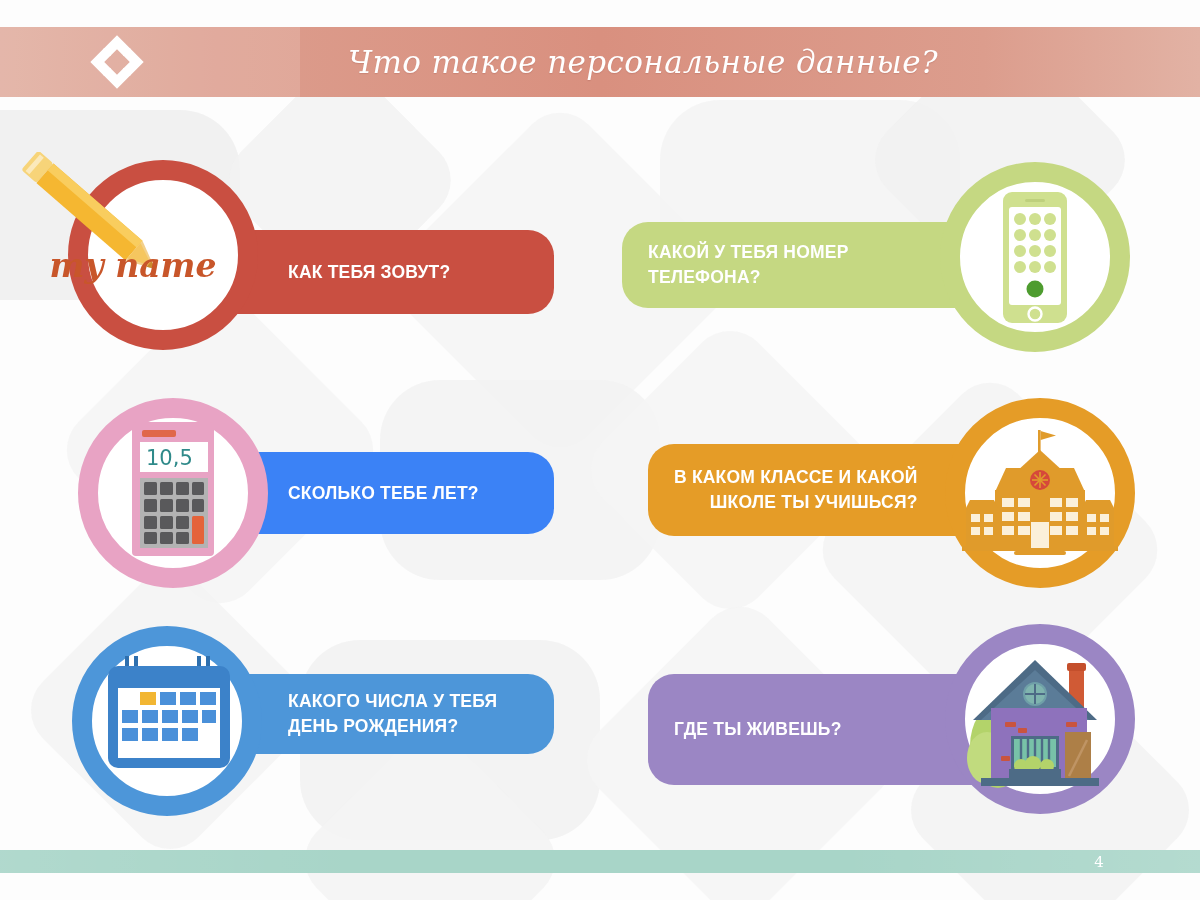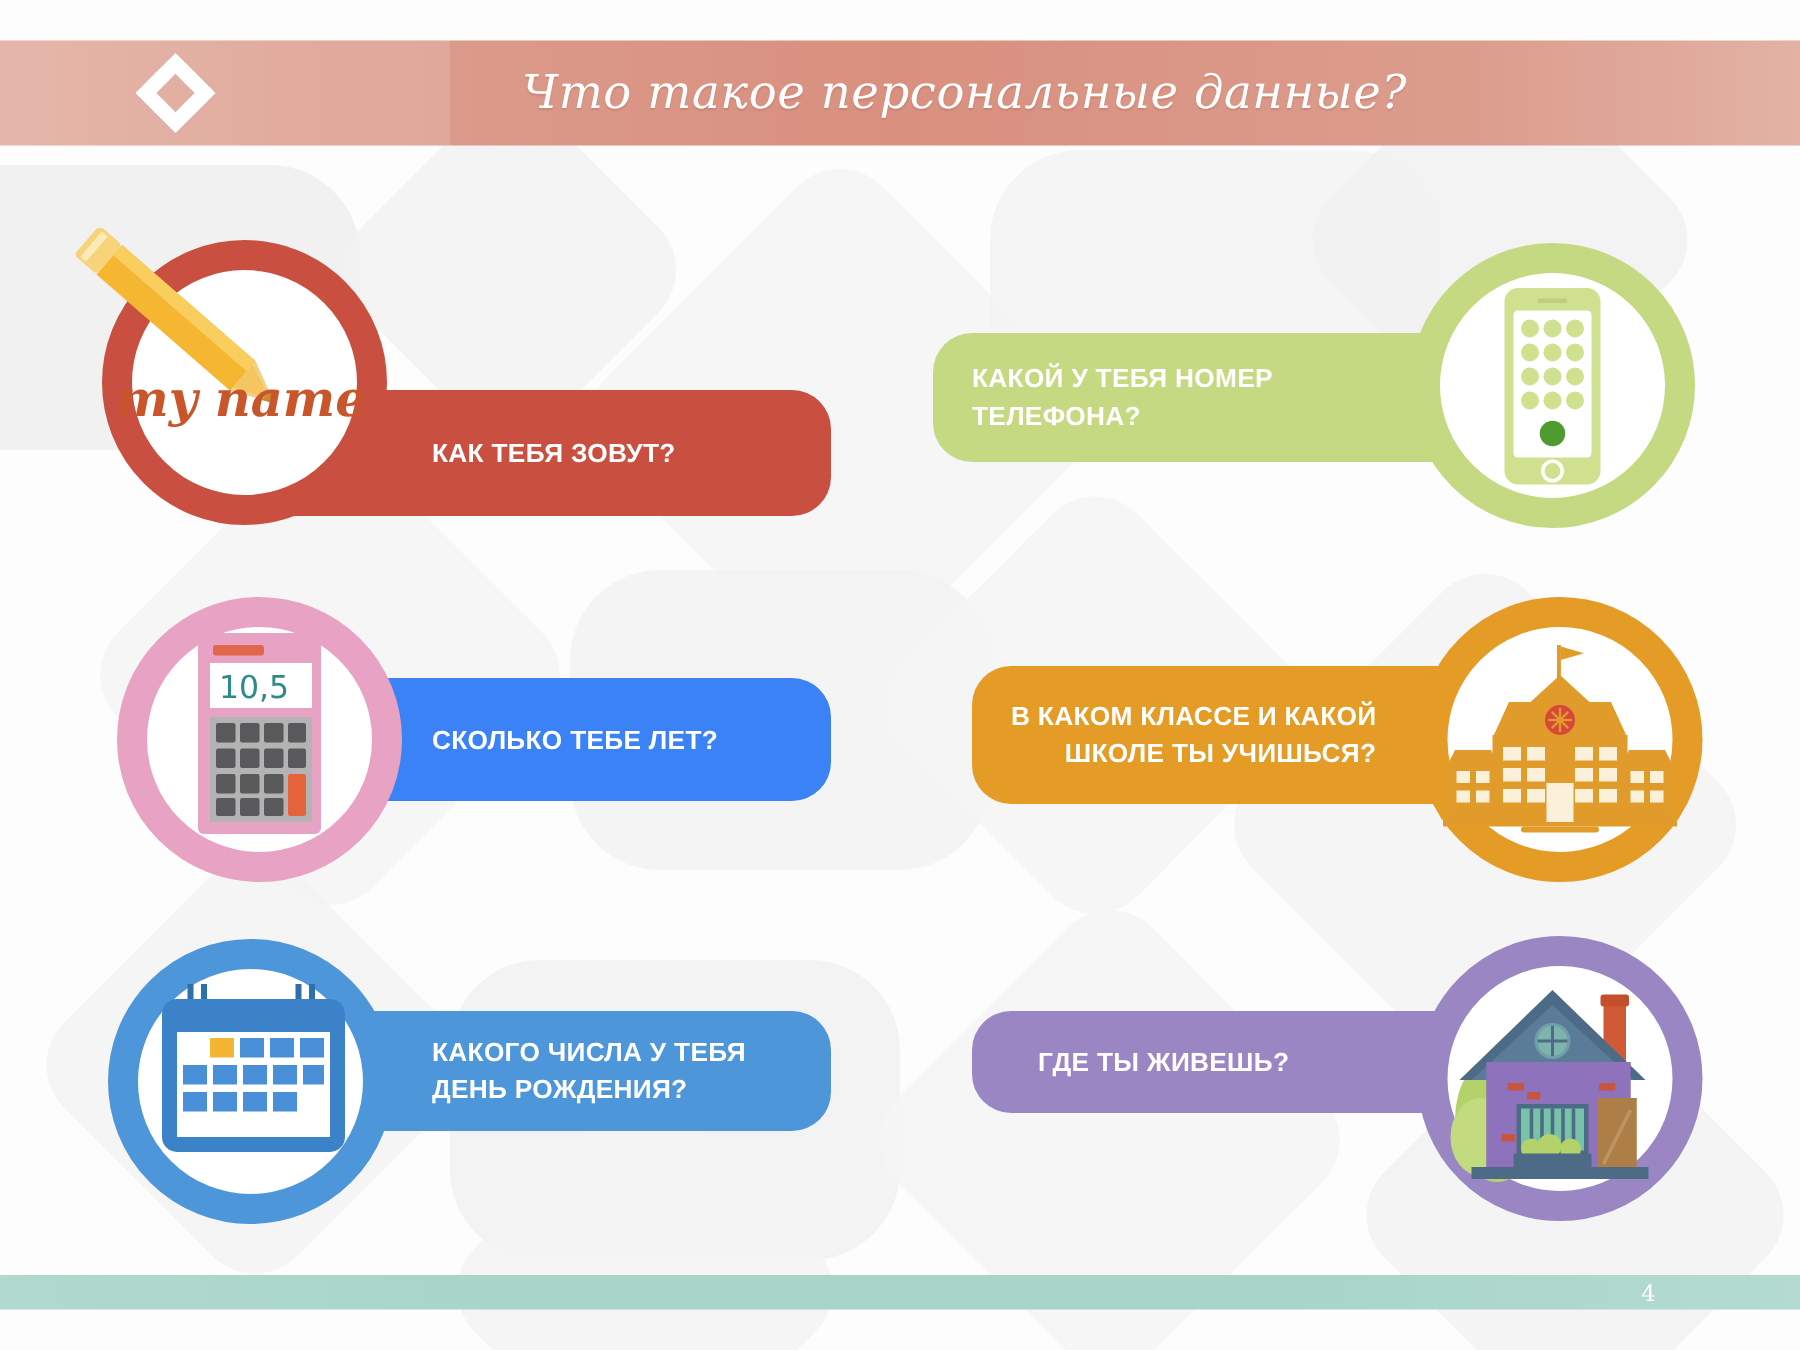--- a/index.html
+++ b/index.html
@@ -104,25 +104,25 @@
         <path d="M96 50 L72 74 L60 62 L72 50 L60 38 L72 26 Z"></path>
         <path d="M50 96 L26 72 L38 60 L50 72 L62 60 L74 72 Z"></path>
         <path d="M4 50 L28 26 L40 38 L28 50 L40 62 L28 74 Z"></path>
       </g>
     </svg>
   </div>
 
   <div class="title">Что такое персональные данные?</div>
 
   <div class="item">
-    <div class="pill" style="left:170px;top:230px;width:384px;height:84px;background:#c94f41;padding-left:118px;margin-top:30px;">
+    <div class="pill" style="left:170px;top:230px;width:384px;height:84px;background:#c94f41;padding-left:118px;">
       <div class="pill-text">КАК ТЕБЯ ЗОВУТ?</div>
     </div>
     <div class="ring" style="left:68px;top:160px;width:190px;height:190px;border:20px solid #c94f41;"></div>
-    <div class="icon-wrap" style="left:36px;top:152px;width:250px;height:200px;">
+    <div class="icon-wrap" style="left:8px;top:152px;width:250px;height:200px;">
       <svg width="250" height="200" viewBox="0 0 250 200">
 
         <g transform="rotate(41 80 60)">
           <rect x="2" y="46" width="20" height="26" rx="3" fill="#f7d479"></rect>
           <rect x="6" y="48" width="5" height="22" fill="#fbe9bb"></rect>
           <rect x="22" y="46" width="118" height="26" fill="#f5b731"></rect>
           <rect x="22" y="46" width="118" height="9" fill="#f9cd5e"></rect>
           <polygon points="140,46 168,59 140,72" fill="#f3d08a"></polygon>
           <polygon points="140,49 164,59 140,69" fill="#f5c65f"></polygon>
           <polygon points="160,55 168,59 160,63" fill="#c98a2e"></polygon>
@@ -292,21 +292,21 @@
           <rect x="38" y="76" width="16" height="13"></rect>
           <rect x="58" y="76" width="16" height="13"></rect>
           <rect x="78" y="76" width="16" height="13"></rect>
         </g>
         <rect x="36" y="40" width="16" height="13" fill="#f2b632"></rect>
       </svg>
     </div>
   </div>
 
   <div class="item">
-    <div class="pill" style="left:648px;top:674px;width:392px;height:68px;background:#9b86c4;padding-left:44px;">
+    <div class="pill" style="left:648px;top:674px;width:392px;height:111px;background:#9b86c4;padding-left:26px;">
       <div class="pill-text">ГДЕ ТЫ ЖИВЕШЬ?</div>
     </div>
     <div class="ring" style="left:945px;top:624px;width:190px;height:190px;border:20px solid #9b86c4;"></div>
     <div class="icon-wrap" style="left:965px;top:648px;width:150px;height:145px;">
       <svg width="150" height="145" viewBox="0 0 150 145">
 
         <ellipse cx="33" cy="98" rx="28" ry="42" fill="#b3d36a"></ellipse>
         <ellipse cx="22" cy="110" rx="20" ry="26" fill="#c1db7e"></ellipse>
 
         <rect x="104" y="18" width="15" height="48" fill="#d05a35"></rect>

